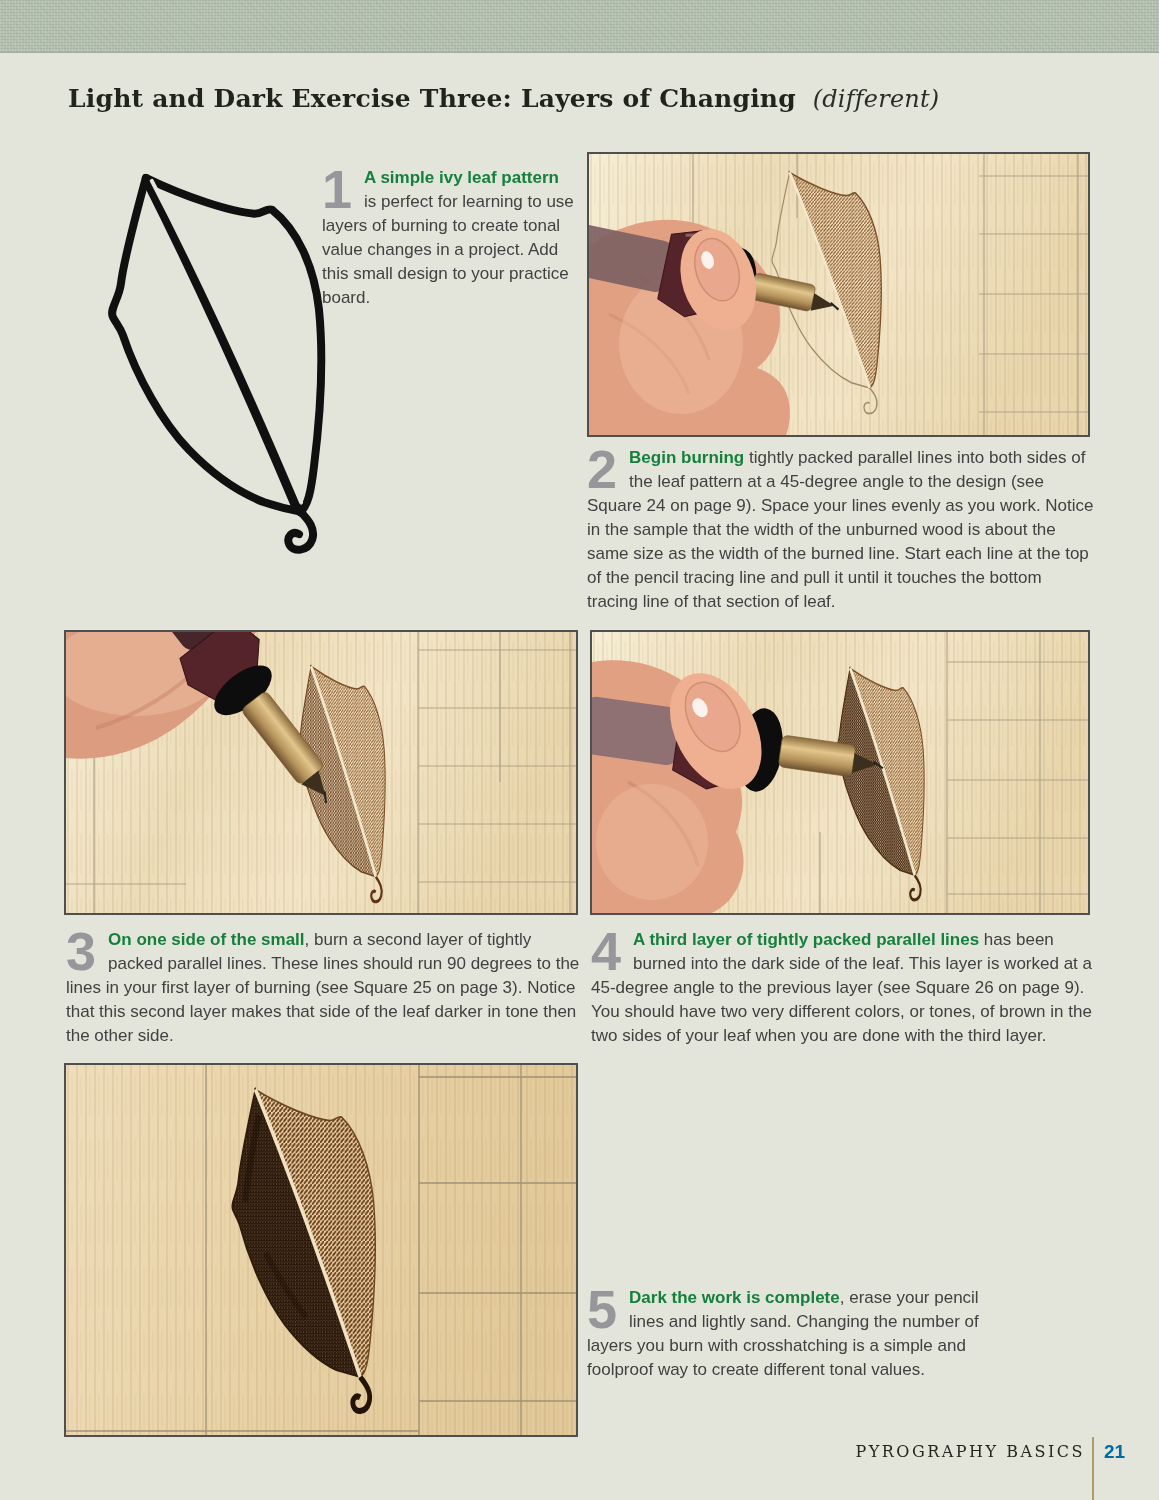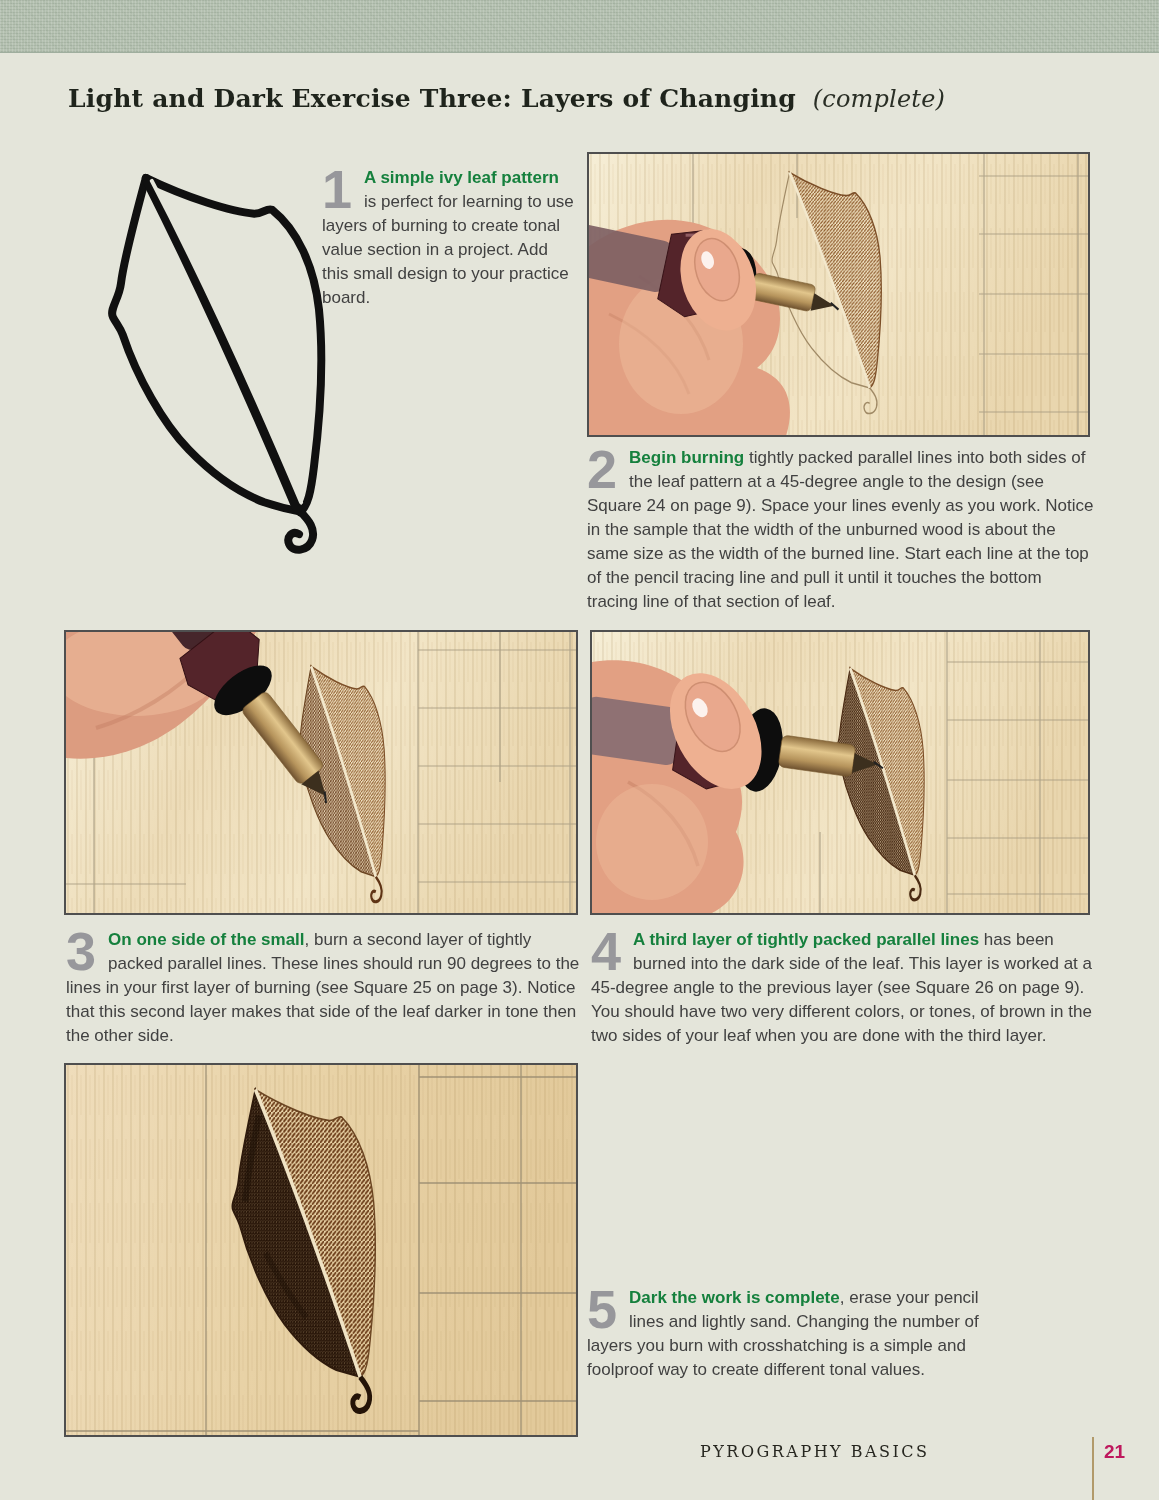--- a/index.html
+++ b/index.html
@@ -32,27 +32,27 @@
   .leaf-pattern { position:absolute; left:88px; top:168px; }
 
   .step { position:absolute; color:#414141; font-size:17px; line-height:24px; }
   .step .num {
     float:left; font-size:54px; line-height:42px; font-weight:600;
     color:#97979b; padding:2px 12px 0 0; font-family:"Liberation Sans", sans-serif;
   }
   .step b { color:#15803d; }
 
   .footer-label {
-    position:absolute; left:700px; top:1442px; width:385px; 
+    position:absolute; left:700px; top:1442px; width:385px; text-align:right;
     font-family:"DejaVu Serif", serif; font-size:16px; color:#26261f; letter-spacing:2.5px;
   }
   .footer-rule { position:absolute; left:1092px; top:1437px; width:2px; height:63px; background:#b29a6a; }
   .footer-page {
     position:absolute; left:1104px; top:1441px;
-    font-size:19px; font-weight:bold; color:#be185d;
+    font-size:19px; font-weight:bold; color:#0369a1;
   }
 </style>
 </head>
 <body>
 
 <svg width="0" height="0" style="position:absolute" aria-hidden="true">
   <defs>
     <linearGradient id="woodG" x1="0" y1="0" x2="1" y2="0.25">
       <stop offset="0" stop-color="#f6eed6"></stop>
         <stop offset="0.35" stop-color="#eddcb8"></stop>
@@ -101,35 +101,35 @@
     <path id="leafVein" d="M55,10 Q128,152 209,344" fill="none"></path>
   </defs>
 </svg>
 
 <div class="page">
 
   <div class="texture-bar"></div>
 
   <div class="page-title">
     <span>Light and Dark Exercise Three: Layers of Changing</span>
-    <span class="cont">&nbsp;</span><span class="cont">(complete)</span>
+    <span class="cont">&nbsp;</span><span class="cont">(different)</span>
   </div>
 
   <svg class="leaf-pattern" width="245" height="398" viewBox="0 0 240 400">
     <g fill="none" stroke="#101010" stroke-width="8" stroke-linecap="round">
       <path d="M55,10 C96,30 141,44 164,46 C173,46 176,40 182,42 C207,62 224,98 229,142 C234,192 230,252 224,300 C221,325 218,340 210,346"></path>
       <path d="M55,10 C42,58 33,92 30,116 C28,132 18,142 22,150 C25,156 29,160 32,168 C46,210 72,256 98,283 C127,313 153,328 174,336 C186,340 198,343 209,345"></path>
       <use href="#leafStem" stroke-width="8"></use>
     </g>
     <path d="M57,14 Q128,155 207,342" fill="none" stroke="#101010" stroke-width="10" stroke-linecap="round"></path>
     <path d="M61,13 Q132,149 211,336" fill="none" stroke="#e4e5da" stroke-width="4" stroke-linecap="round"></path>
   </svg>
 
   <div class="step" style="left:322px; top:166px; width:252px;">
-    <p><span class="num">1</span><b>A simple ivy leaf pattern</b><span> is perfect for learning to use layers of burning to create tonal value section in a project. Add this small design to your practice board.</span></p>
+    <p><span class="num">1</span><b>A simple ivy leaf pattern</b><span> is perfect for learning to use layers of burning to create tonal value changes in a project. Add this small design to your practice board.</span></p>
   </div>
 
   <div class="photo" style="left:587px; top:152px; width:503px; height:285px;">
     <svg width="499" height="281" viewBox="0 0 499 281">
       <rect width="499" height="281" fill="url(#woodG)"></rect>
       <rect width="499" height="281" fill="url(#grain)"></rect>
       <g stroke="#a79b82" stroke-width="1.2" opacity="0.85">
         <path d="M104,0 V281"></path>
           <path d="M208,0 V64"></path>
           <path d="M395,0 V281"></path>

